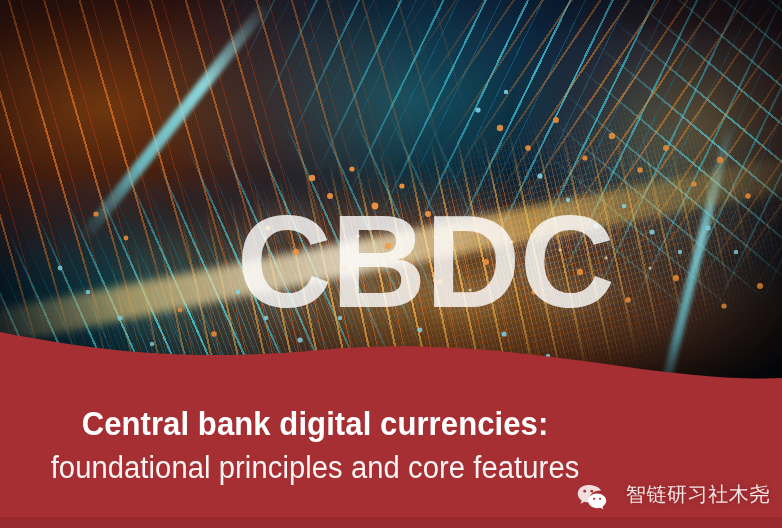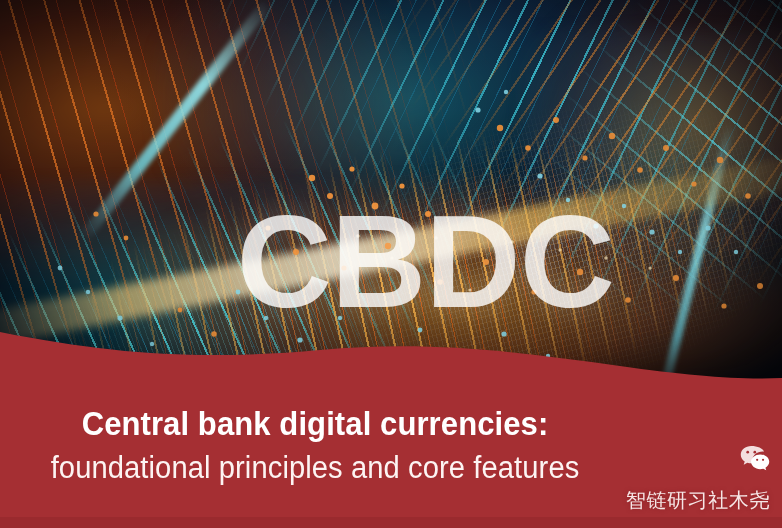--- a/index.html
+++ b/index.html
@@ -269,24 +269,23 @@
     white-space:nowrap;
     margin-top:5px;
     color:#fdf4f3;
   }
 
   
   #watermark {
     position:absolute;
     right:12px; bottom:18px;
     display:flex;
-    align-items:flex-end;
+    align-items:flex-start;
     gap:19px;
     user-select:none;
-    flex-direction:column;
   }
   #wechat-icon { display:block; width:30px; height:26px; }
   #watermark-text {
     font-family:"DejaVu Sans", sans-serif;
     font-size:20px;
     font-weight:400;
     color:#f6e6e6;
     letter-spacing:.6px;
     line-height:1;
     text-shadow:0 0 4px rgba(120,20,25,0.5);

